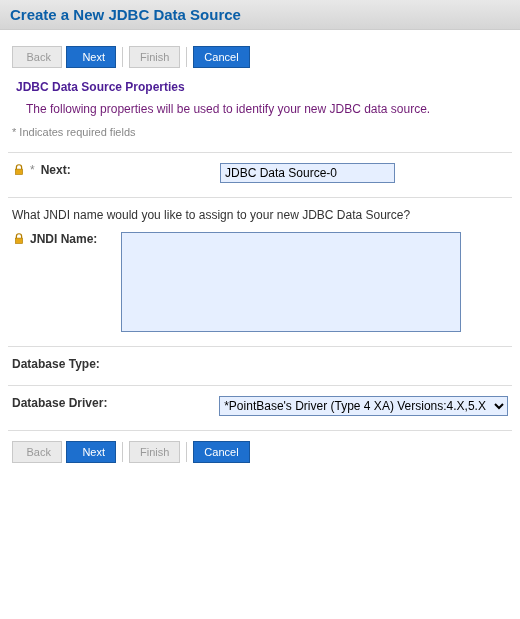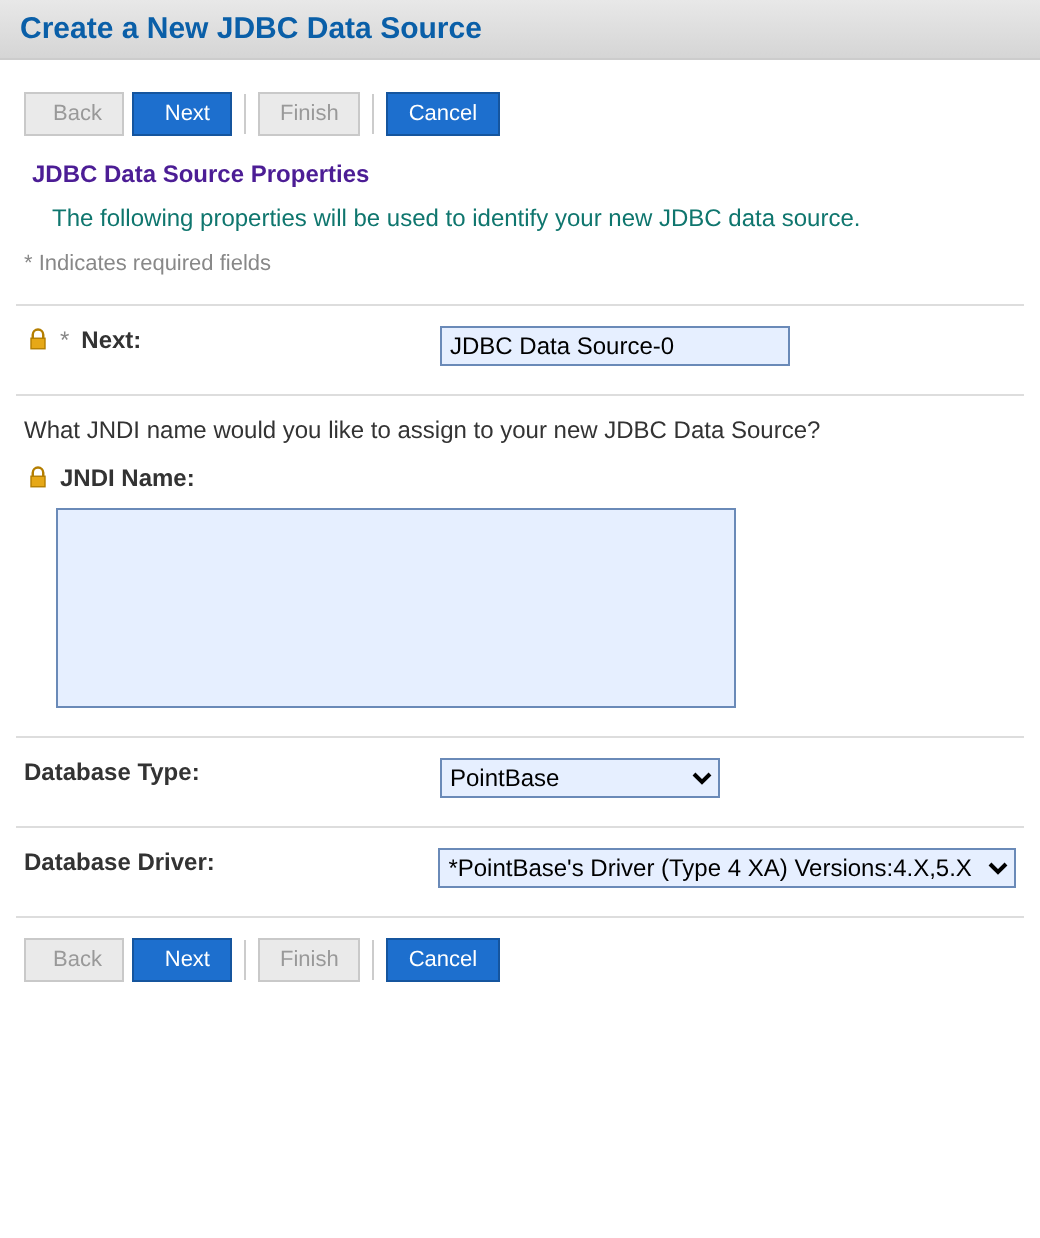--- a/index.html
+++ b/index.html
@@ -7,21 +7,21 @@
     .header-bar { background: linear-gradient(#e8e8e8, #d5d5d5); padding: 6px 10px; border-bottom: 1px solid #ccc; }
     .header-title { color: #0a5fa8; font-size: 15px; font-weight: bold; }
     .wizard { padding: 10px 8px; }
     .button-row { display: flex; align-items: center; gap: 4px; margin: 6px 4px 12px 4px; }
     .btn { min-width: 50px; height: 22px; border: 1px solid; font-size: 11px; font-family: inherit; cursor: pointer; padding: 0 10px; text-align: right; }
     .btn-primary { background: #1d6fce; color: #fff; border-color: #15559e; }
     .btn-disabled { background: #eaeaea; color: #999; border-color: #c9c9c9; cursor: default; }
     .btn-cancel { background: #1d6fce; color: #fff; border-color: #15559e; }
     .divider { width: 1px; height: 20px; background: #ccc; margin: 0 2px; }
     .section-heading { font-weight: bold; font-size: 12px; margin: 6px 4px 8px 8px; color: #4c1d95; }
-    .desc { margin: 0 4px 10px 18px; font-size: 12px; color: #0f766e; }
+    .desc { margin: 0 4px 10px 18px; font-size: 12px; color: #701a75; }
     .req-note { color: #888; font-size: 11px; margin: 0 0 14px 4px; }
     hr.sep { border: none; border-top: 1px solid #ddd; margin: 6px 0 10px 0; }
     .question { margin: 6px 4px 10px 4px; color: #333; }
     .field-row { display: flex; align-items: flex-start; margin: 4px 4px 14px 4px; gap: 8px; }
     .field-label-cell { display: flex; align-items: center; width: 200px; gap: 4px; font-weight: bold; }
     .icon-lock { width: 14px; height: 14px; flex-shrink: 0; }
     .asterisk { color: #888; font-weight: normal; margin-right: 2px; }
     .input-text { background: #e6efff; border: 1px solid #6a8ab8; padding: 2px 4px; font-size: 12px; font-family: inherit; width: 175px; height: 20px; }
     .textarea-jndi { background: #e6efff; border: 1px solid #6a8ab8; width: 340px; height: 100px; padding: 4px; font-family: inherit; font-size: 12px; resize: none; margin-left: 16px; }
     .select { background: #e6efff; border: 1px solid #6a8ab8; font-size: 12px; font-family: inherit; height: 20px; }
@@ -61,38 +61,35 @@
         </svg>
       <span class="asterisk">*</span>
       <span>Next:</span>
     </div>
     <input type="text" class="input-text" value="JDBC Data Source-0" style="">
   </div>
 
   <hr class="sep">
 
   <div class="question">What JNDI name would you like to assign to your new JDBC Data Source?</div>
-  <div class="field-row" style="flex-direction:column; align-items:flex-start;">
+  <div class="field-row" style="flex-direction:row; align-items:flex-start;">
     <div class="field-label-cell" style="width:auto;">
       <svg class="icon-lock" viewBox="0 0 16 16">
           <rect x="4" y="7" width="8" height="6" fill="#e6a817" stroke="#b47e00" stroke-width="0.8"></rect>
           <path d="M5 7 V5 a3 3 0 0 1 6 0 V7" fill="none" stroke="#b47e00" stroke-width="1.4"></path>
         </svg>
       <span>JNDI Name:</span>
     </div>
     <textarea class="textarea-jndi" style=""></textarea>
   </div>
 
   <hr class="sep">
 
   <div class="field-row">
     <span class="field-label-plain">Database Type:</span>
-    <select class="select select-dbtype">
-      <option>PointBase</option>
-    </select>
   </div>
 
   <hr class="sep">
 
   <div class="field-row">
     <span class="field-label-plain">Database Driver:</span>
     <select class="select select-driver">
       <option>*PointBase's Driver (Type 4 XA) Versions:4.X,5.X</option>
     </select>
   </div>

